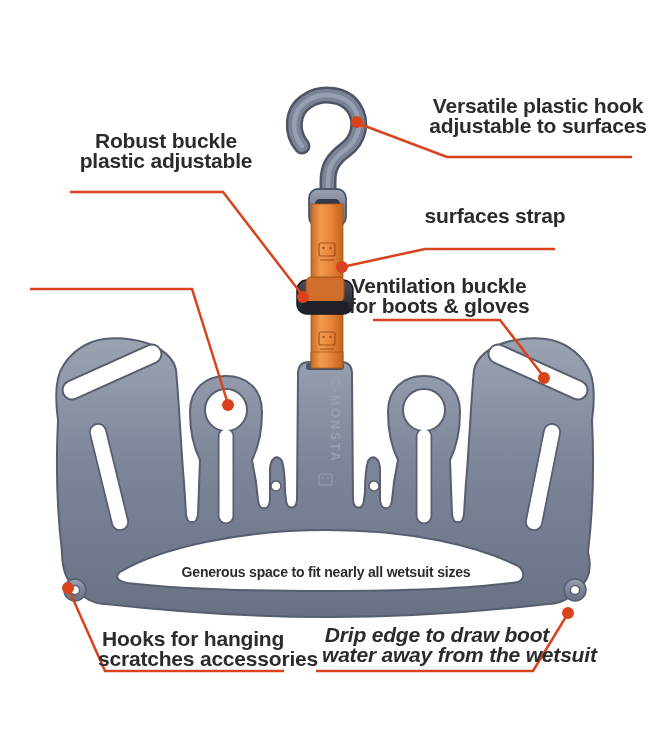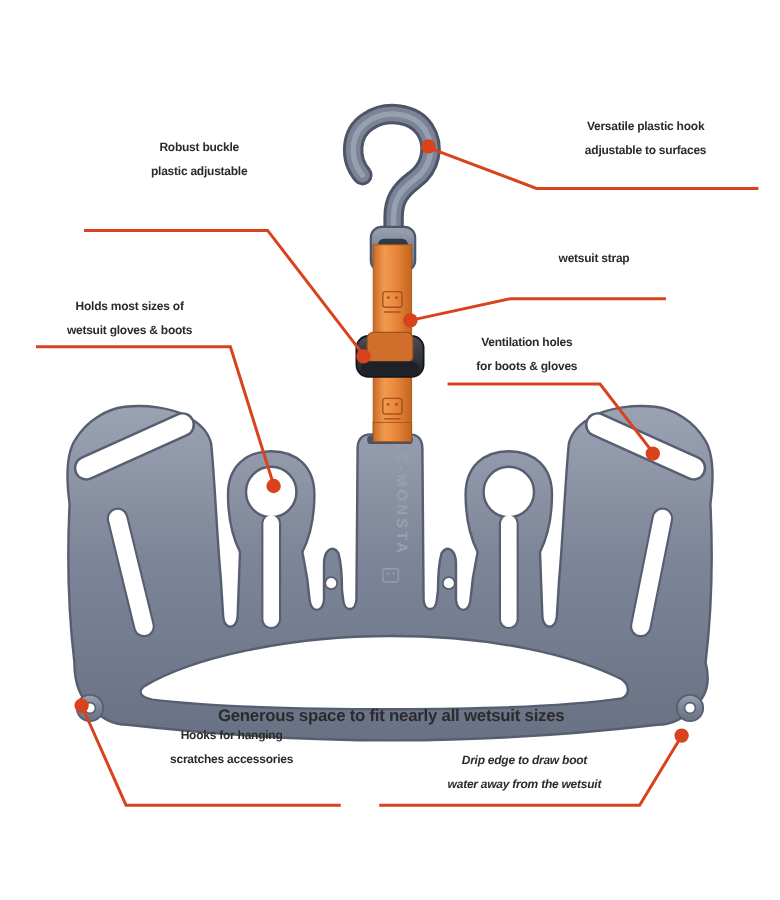--- a/index.html
+++ b/index.html
@@ -1,22 +1,22 @@
 <!DOCTYPE html>
 <html><head>
 <meta charset="utf-8">
 <style>
   html,body{margin:0;padding:0;background:#ffffff;}
   .stage{position:relative;width:650px;height:750px;background:#ffffff;overflow:hidden;
          font-family:"Liberation Sans", sans-serif;}
   .stage svg{position:absolute;left:0;top:0;}
-  .callout{position:absolute;color:#2b2b2b;font-weight:700;font-size:10px;line-height:20px;
+  .callout{position:absolute;color:#2b2b2b;font-weight:700;font-size:21px;line-height:20px;
            letter-spacing:-0.2px;text-align:center;}
   .callout div{white-space:nowrap;}
-  .nowrap{white-space:nowrap;transform:translateX(-50%);margin-top:24px;}
+  .nowrap{white-space:nowrap;transform:translateX(-50%);}
 </style>
 </head>
 <body>
 
 <div class="stage">
 
 <svg width="650" height="750" viewBox="0 0 650 750">
   <defs>
     <linearGradient id="bodyGrad" x1="0" y1="0" x2="0" y2="1">
       <stop offset="0" stop-color="#9ba3b3"></stop>
@@ -186,44 +186,40 @@
     <circle cx="68" cy="588" r="6"></circle>
     <circle cx="568" cy="613" r="6"></circle>
   </g>
 </svg>
 
 <div class="callout" style="left:428px;top:96px;width:220px;">
   <div>Versatile plastic hook</div>
   <div>adjustable to surfaces</div>
 </div>
 
-<div class="callout" style="left:76px;top:114px;width:180px;">
+<div class="callout" style="left:76px;top:131px;width:180px;">
   <div>Robust buckle</div>
   <div>plastic adjustable</div>
 </div>
 
-<div class="callout" style="left:18px;top:246px;width:180px;">
-  <div>Holds most sizes of</div>
-  <div>wetsuit gloves &amp; boots</div>
-</div>
 
 <div class="callout" style="left:410px;top:206px;width:170px;">
-  <div>wetsuit strap</div>
+  <div>surfaces strap</div>
 </div>
 
 <div class="callout" style="left:344px;top:276px;width:190px;">
-  <div>Ventilation holes</div>
+  <div>Ventilation buckle</div>
   <div>for boots &amp; gloves</div>
 </div>
 
 <div class="callout" style="left:326px;top:562px;font-size:14px;">
   <div class="nowrap">Generous space to fit nearly all wetsuit sizes</div>
 </div>
 
-<div class="callout" style="left:98px;top:604px;width:190px;">
+<div class="callout" style="left:98px;top:629px;width:190px;">
   <div>Hooks for hanging</div>
   <div>scratches accessories</div>
 </div>
 
 <div class="callout" style="left:322px;top:625px;width:230px;font-style:italic;">
   <div>Drip edge to draw boot</div>
   <div>water away from the wetsuit</div>
 </div>
 
 </div>

